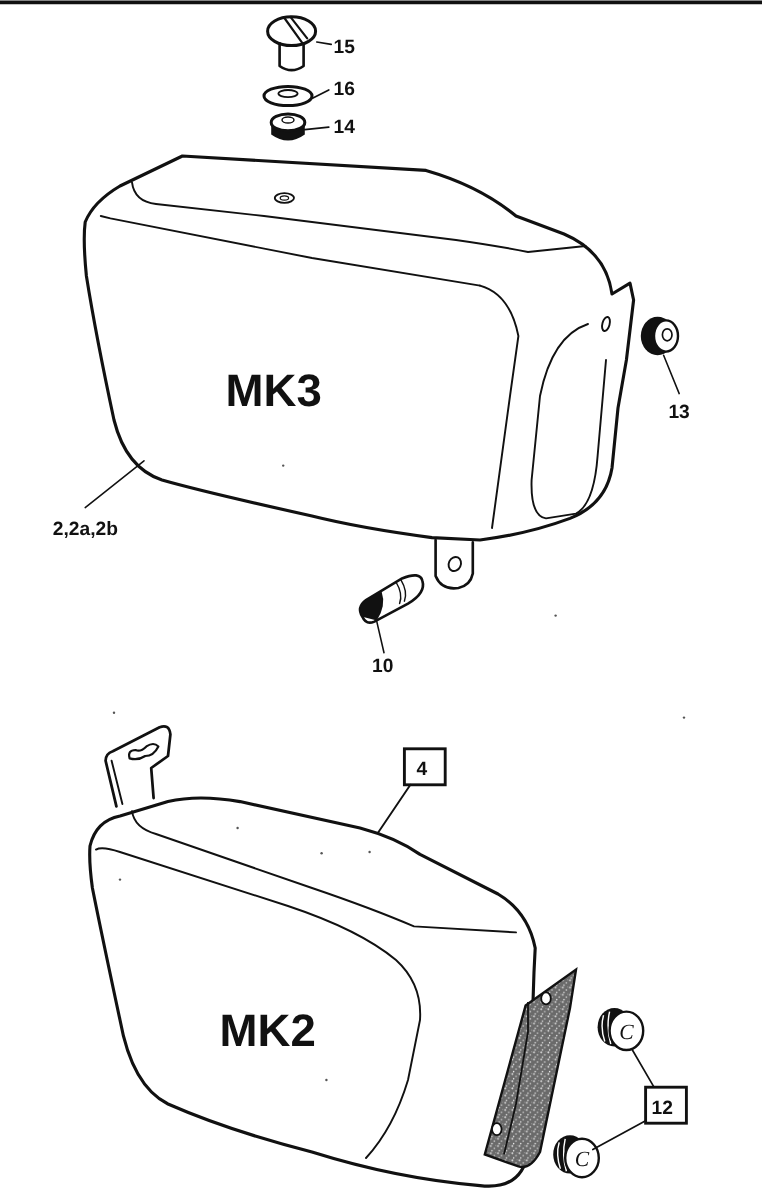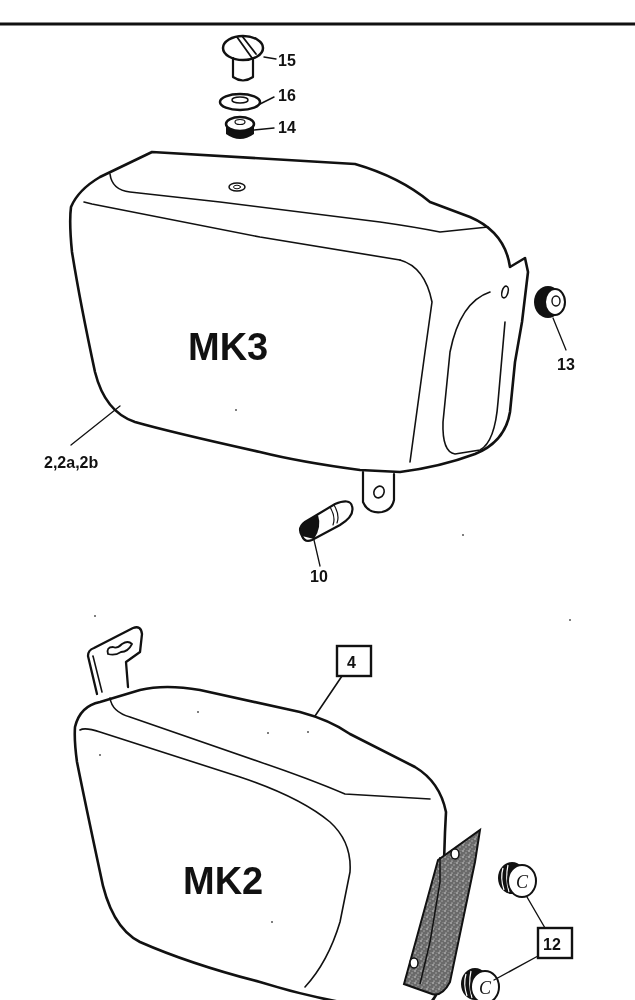--- a/index.html
+++ b/index.html
@@ -1,17 +1,17 @@
 <!DOCTYPE html>
 <html><head>
   <meta charset="utf-8">
   <style>
     html, body { margin: 0; padding: 0; background: #ffffff; }
     body { width: 635px; height: 1000px; overflow: hidden; position: relative; font-family: "Liberation Sans", sans-serif; }
-    .canvas { position: absolute; left: 0; top: 0; width: 635px; height: 744px; margin-top: 22px; }
+    .canvas { position: absolute; left: 0; top: 0; width: 635px; height: 744px; }
     svg { position: absolute; left: 0; top: 0; }
     .lbl { font-family: "Liberation Sans", sans-serif; font-weight: bold; fill: #111; }
     .callout { font-size: 16px; }
     .model { font-size: 38px; }
     .ln { stroke: #111; fill: none; stroke-linecap: round; stroke-linejoin: round; }
   </style>
 </head>
 <body>
 
 <div class="canvas">

